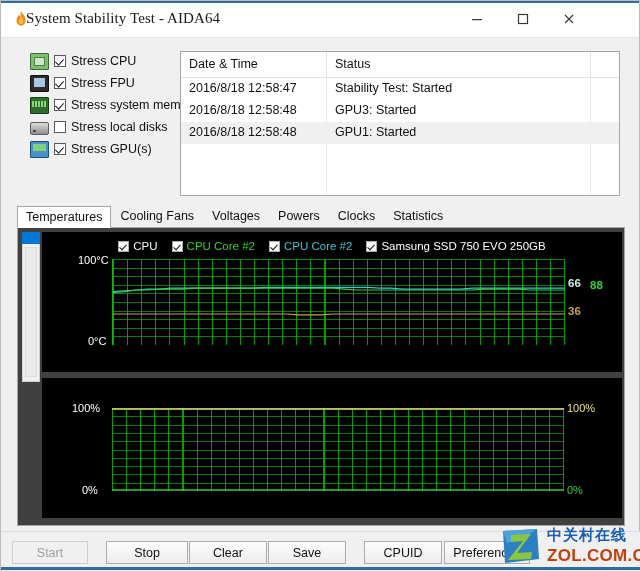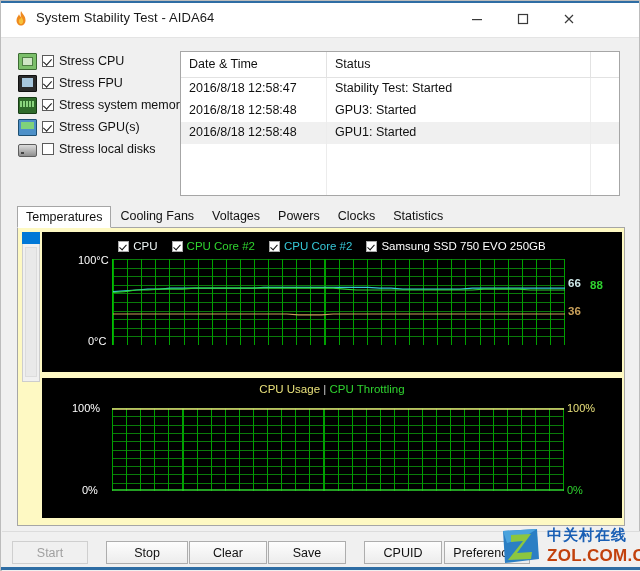--- a/index.html
+++ b/index.html
@@ -18,22 +18,22 @@
   
   .titlebar{
     position:absolute;left:0;top:0;width:100%;height:37px;
     background:#ffffff;border-bottom:1px solid #e4e4e4;box-sizing:border-box;
   }
   .title-accent{position:absolute;left:0;top:0;width:100%;height:2px;background:#2e6da4;}
   .app-icon{
     position:absolute;left:11px;top:9px;width:18px;height:18px;
   }
   .title-text{
-    position:absolute;left:35px;top:9px;
-    font-size:13px;color:#1a1a1a;letter-spacing:.1px;
+    position:absolute;left:25px;top:9px;
+    font-size:15px;color:#1a1a1a;letter-spacing:.1px;font-family:Liberation Serif, serif;
   }
   .wbtn{
     position:absolute;top:0;width:46px;height:36px;
     display:flex;align-items:center;justify-content:center;
     color:#444;font-size:13px;
   }
   .wbtn.min{right:139px;}
   .wbtn.max{right:93px;}
   .wbtn.close{right:47px;}
   .wbtn svg{display:block;}
@@ -42,21 +42,21 @@
   .client{
     position:absolute;left:1px;top:37px;right:1px;bottom:1px;
     background:#f0f0f0;
   }
 
   
   .checklist{
     position:absolute;left:16px;top:13px;width:150px;
   }
   .chk-row{
-    display:flex;align-items:center;height:20px;margin-bottom:2px;
+    display:flex;align-items:center;height:20px;margin-bottom:2px;margin-left:12px;
   }
   .dev-icon{width:17px;height:15px;margin-right:5px;flex:0 0 17px;position:relative;}
   .cbox{
     width:12px;height:12px;border:1px solid #5a5a5a;background:#fff;
     margin-right:5px;flex:0 0 12px;position:relative;box-sizing:border-box;
   }
   .cbox.on:after{
     content:"";position:absolute;left:2px;top:1px;width:4px;height:7px;
     border:solid #1a1a1a;border-width:0 1.6px 1.6px 0;transform:rotate(42deg);
   }
@@ -108,21 +108,21 @@
     border:1px solid transparent;background:transparent;white-space:nowrap;
   }
   .tab.active{
     background:#ffffff;border:1px solid #a6a6a6;border-bottom:1px solid #ffffff;
     position:relative;top:1px;
   }
 
   
   .chartpanel{
     position:absolute;left:15px;top:190px;width:608px;height:298px;
-    background:#fef9c3;border:1px solid #a6a6a6;border-top:none;box-sizing:border-box;
+    background:#404040;border:1px solid #a6a6a6;border-top:none;box-sizing:border-box;
   }
   .vscroll{
     position:absolute;left:4px;top:4px;width:18px;height:150px;
     background:#f0f0f0;border:1px solid #cdcdcd;box-sizing:border-box;
   }
   .vscroll .thumb{position:absolute;left:-1px;top:-1px;width:18px;height:12px;background:#0078d7;}
   .vscroll .track{position:absolute;left:2px;top:14px;right:2px;bottom:4px;background:#e9e9e9;border:1px solid #dcdcdc;box-sizing:border-box;}
 
   .chart{
     position:absolute;background:#000000;overflow:hidden;
@@ -266,29 +266,29 @@
       </div>
 
 
       <div class="chk-row">
         <span class="dev-icon ic-mem"></span>
         <span class="cbox on"></span>
         <span class="chk-label">Stress system memory</span>
       </div>
 
       <div class="chk-row">
+        <span class="dev-icon ic-disk"></span>
+        <span class="cbox"></span>
+        <span class="chk-label">Stress local disks</span>
+      </div>
+
+      <div class="chk-row">
         <span class="dev-icon ic-gpu"></span>
         <span class="cbox on"></span>
         <span class="chk-label">Stress GPU(s)</span>
-      </div>
-
-      <div class="chk-row">
-        <span class="dev-icon ic-disk"></span>
-        <span class="cbox"></span>
-        <span class="chk-label">Stress local disks</span>
       </div>
     </div>
 
     <div class="logtable">
       <div class="lt-head">
         <div class="c col-a">Date &amp; Time</div>
         <div class="c col-b">Status</div>
         <div class="c col-c"></div>
       </div>
       <div class="lt-row">
@@ -370,23 +370,20 @@
             <polyline id="s-ssd" fill="none" stroke="#c9a05a" stroke-width="1.2" points="0.0,55.0 11.6,55.0 23.2,55.0 34.8,55.0 46.4,55.0 57.9,55.0 69.5,55.0 81.1,55.0 92.7,55.0 104.3,55.0 115.9,55.0 127.5,55.0 139.1,55.0 150.7,55.0 162.3,55.0 173.8,55.0 185.4,55.9 197.0,55.9 208.6,55.9 220.2,55.0 231.8,55.0 243.4,55.0 255.0,55.0 266.6,55.0 278.2,55.0 289.7,55.0 301.3,55.0 312.9,55.0 324.5,55.0 336.1,55.0 347.7,55.0 359.3,55.0 370.9,55.0 382.5,55.0 394.1,55.0 405.6,55.0 417.2,55.0 428.8,55.0 440.4,55.0 452.0,55.0"></polyline>
           </svg>
         </div>
 
         <div class="val v66">66</div>
         <div class="val v64">88</div>
         <div class="val v36">36</div>
       </div>
 
       <div class="chart chart-cpu">
-        <div class="cpu-title">
-          <span style="color:#e8e07a">CPU Usage</span><span style="color:#cccccc"> | </span><span style="color:#2fd32f">CPU Throttling</span>
-        </div>
 
         <div class="axis-lbl cpu-tl">100%</div>
         <div class="axis-lbl cpu-bl">0%</div>
         <div class="axis-lbl cpu-tr">100%</div>
         <div class="axis-lbl cpu-br">0%</div>
 
         <div class="plot-cpu">
           <svg class="series" viewBox="0 0 452 83" preserveAspectRatio="none">
             <line x1="0" y1="1" x2="452" y2="1" stroke="#e8e07a" stroke-width="1.6"></line>
             <line x1="0" y1="82" x2="452" y2="82" stroke="#2fd32f" stroke-width="1.6"></line>

